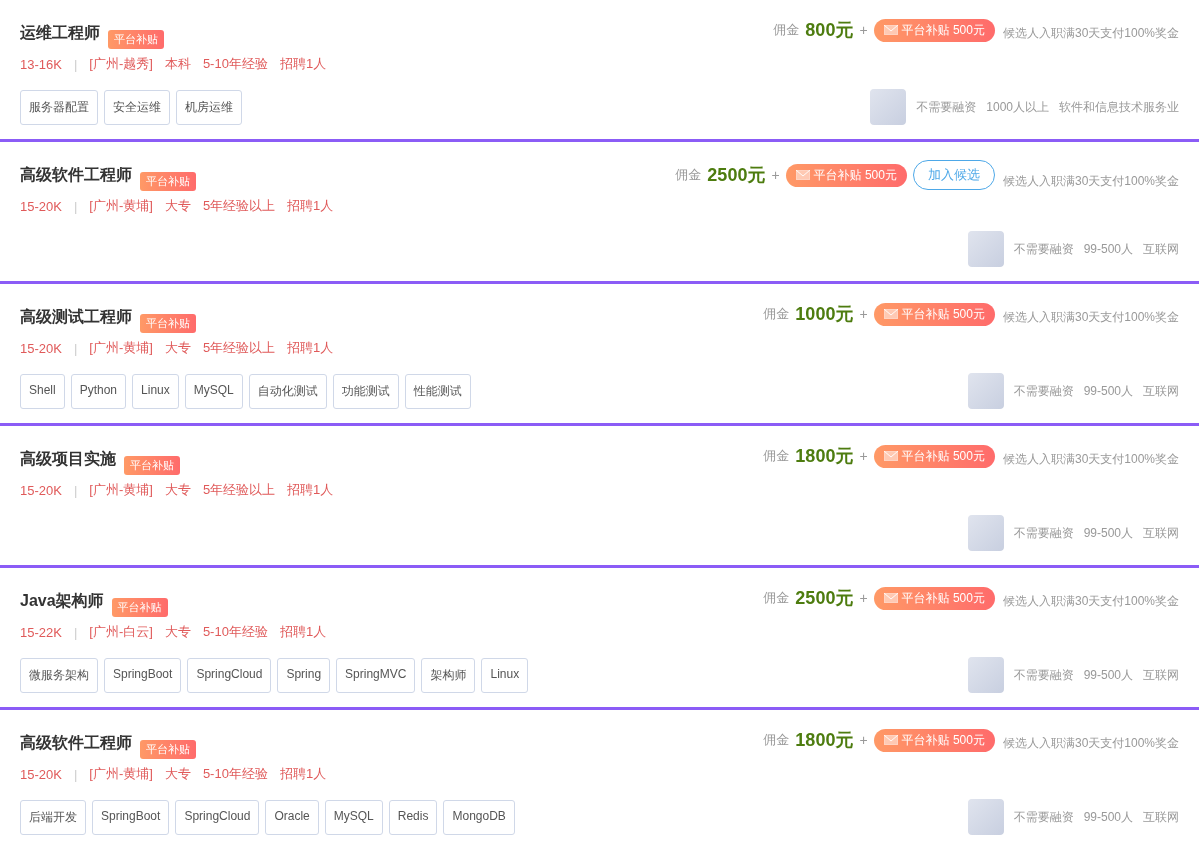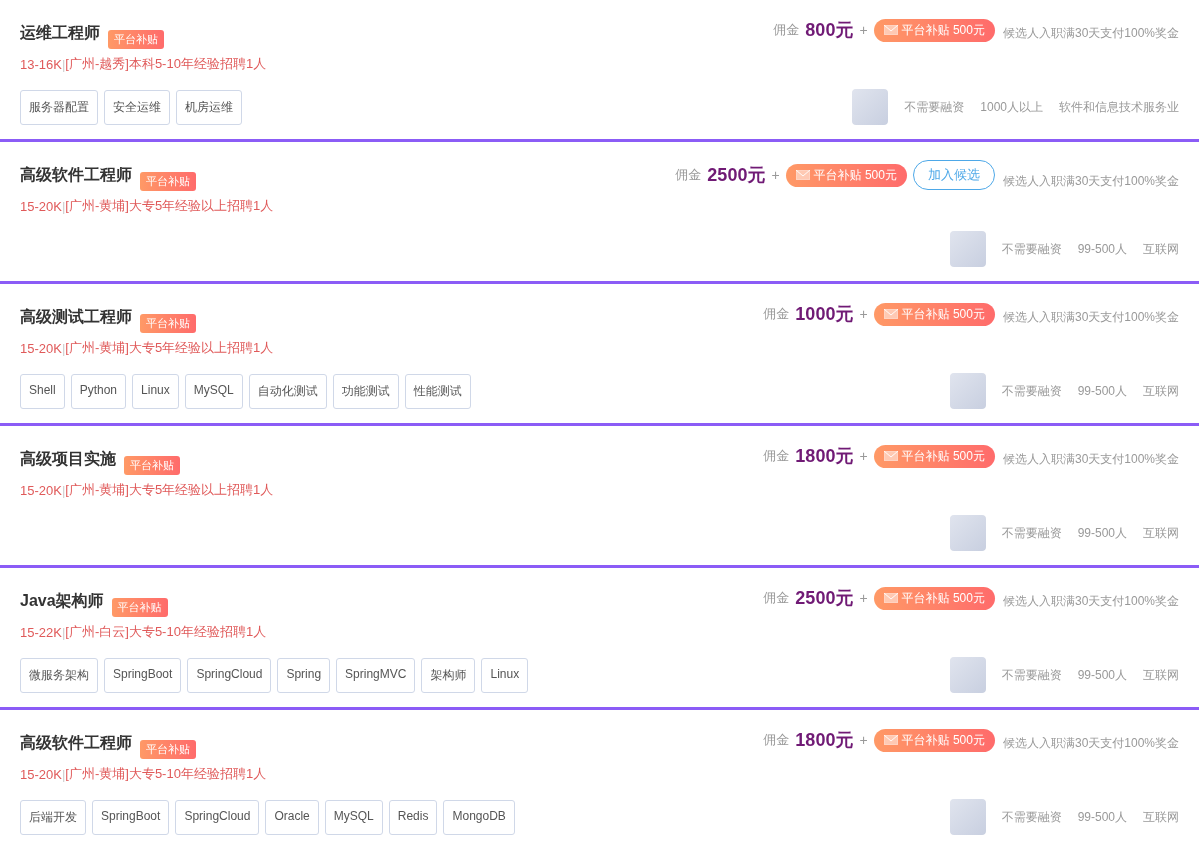--- a/index.html
+++ b/index.html
@@ -45,21 +45,21 @@
       padding: 2px 6px;
       border-radius: 3px;
       white-space: nowrap;
       margin-top: 12px;
     }
     .job-meta {
       color: #e05a5a;
       font-size: 13px;
       margin-bottom: 10px;
       display: flex;
-      gap: 0;
+      gap: 12px;
       align-items: center;
     }
     .job-meta span {
       color: #e05a5a;
     }
     .job-meta .separator {
       color: #ccc;
     }
     .tags-row {
       display: flex;
@@ -77,21 +77,21 @@
     .reward-row {
       display: flex;
       align-items: center;
       gap: 6px;
     }
     .reward-label {
       color: #999;
       font-size: 13px;
     }
     .reward-amount {
-      color: #701a75;
+      color: #4d7c0f;
       font-size: 18px;
       font-weight: bold;
     }
     .reward-plus {
       color: #999;
       font-size: 14px;
     }
     .platform-reward {
       background: linear-gradient(90deg, #ff9966, #ff6b6b);
       color: #fff;
@@ -148,21 +148,21 @@
     }
     .job-body {
       display: flex;
       justify-content: space-between;
       align-items: flex-end;
     }
     .body-left {}
     .body-right {
       display: flex;
       align-items: center;
-      gap: 16px;
+      gap: 10px;
       min-width: 340px;
       justify-content: flex-end;
     }
   </style>
 </head>
 <body>
 
 <div class="job-list">
 <div class="job-item">
       <div class="job-header">

